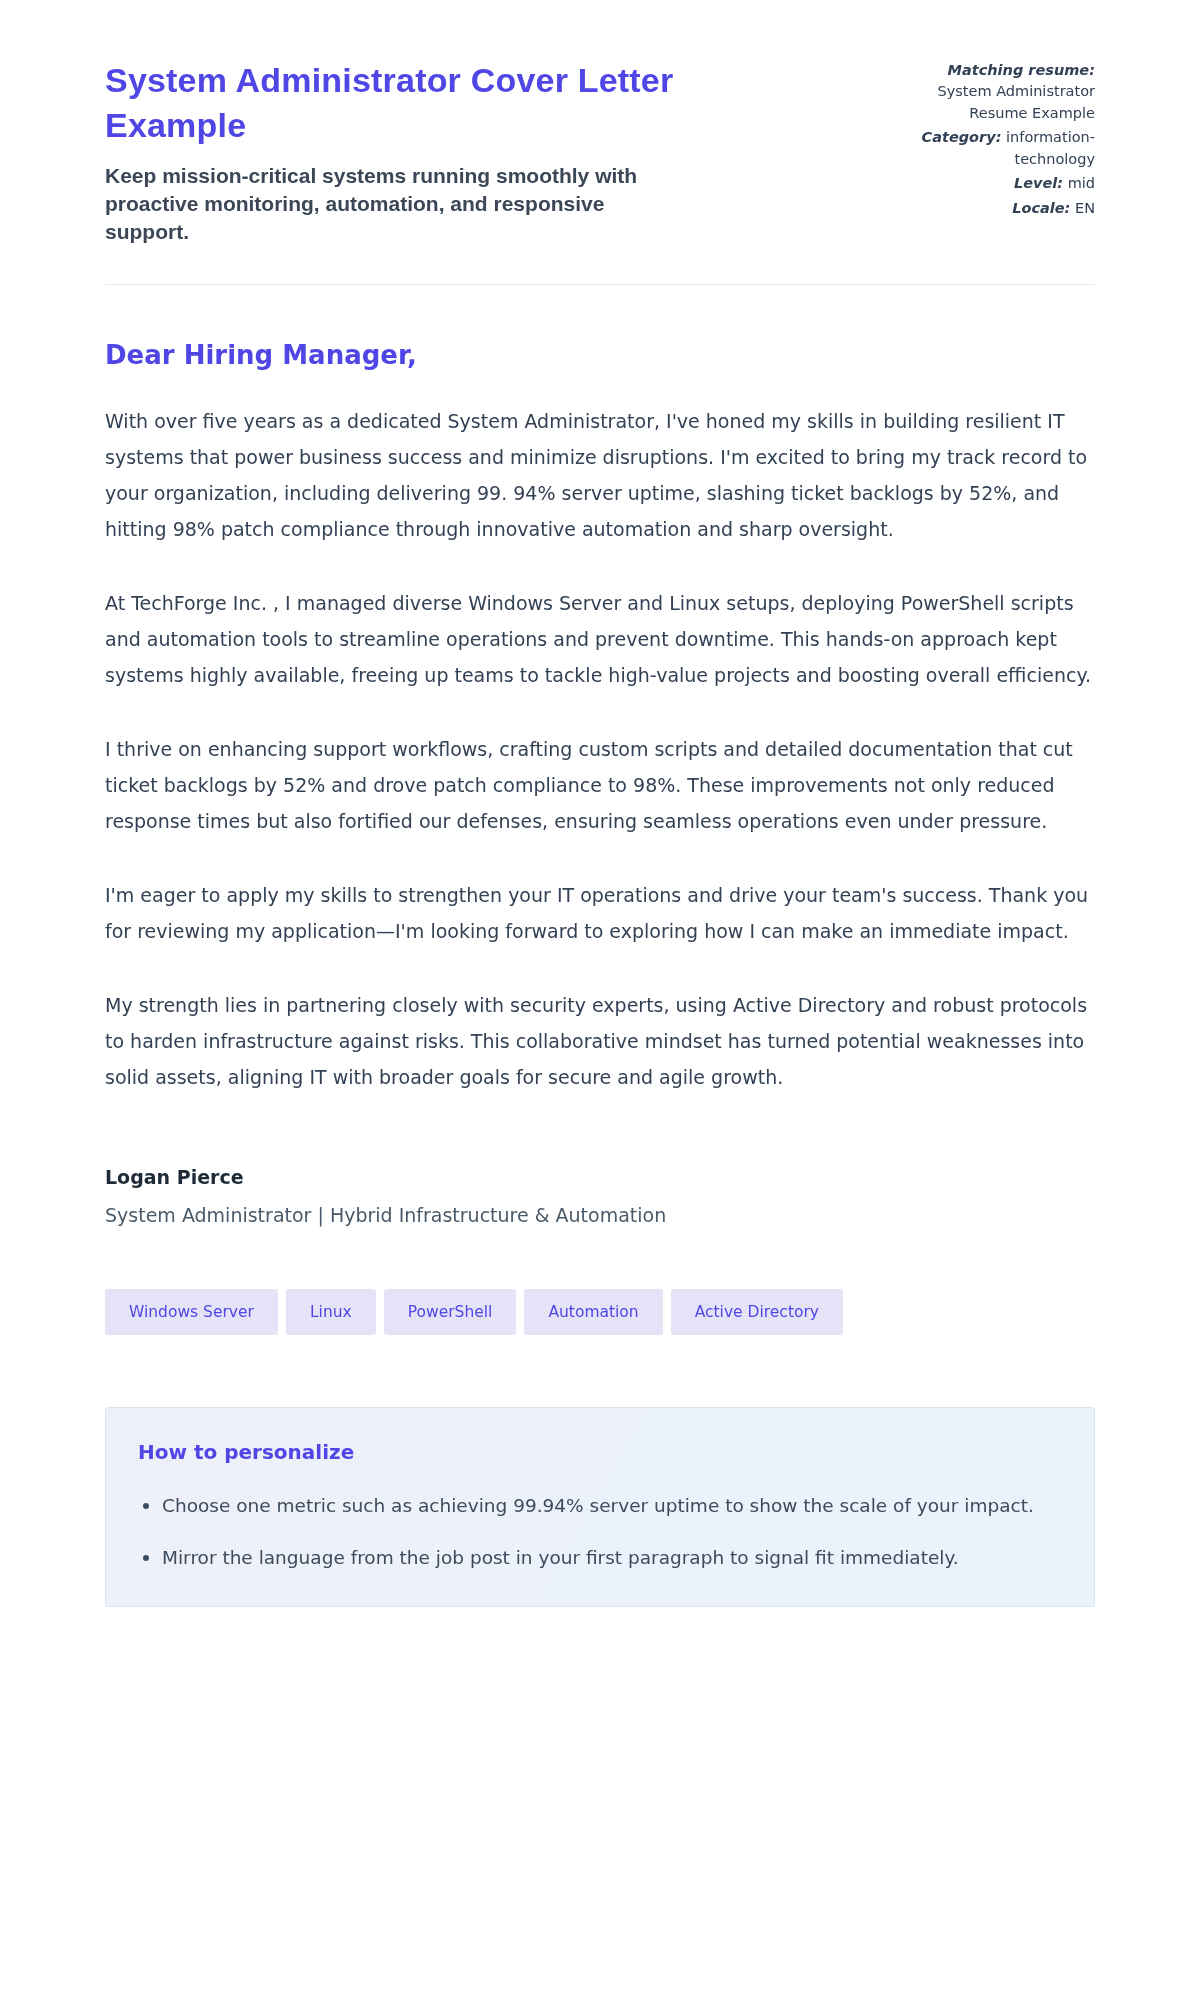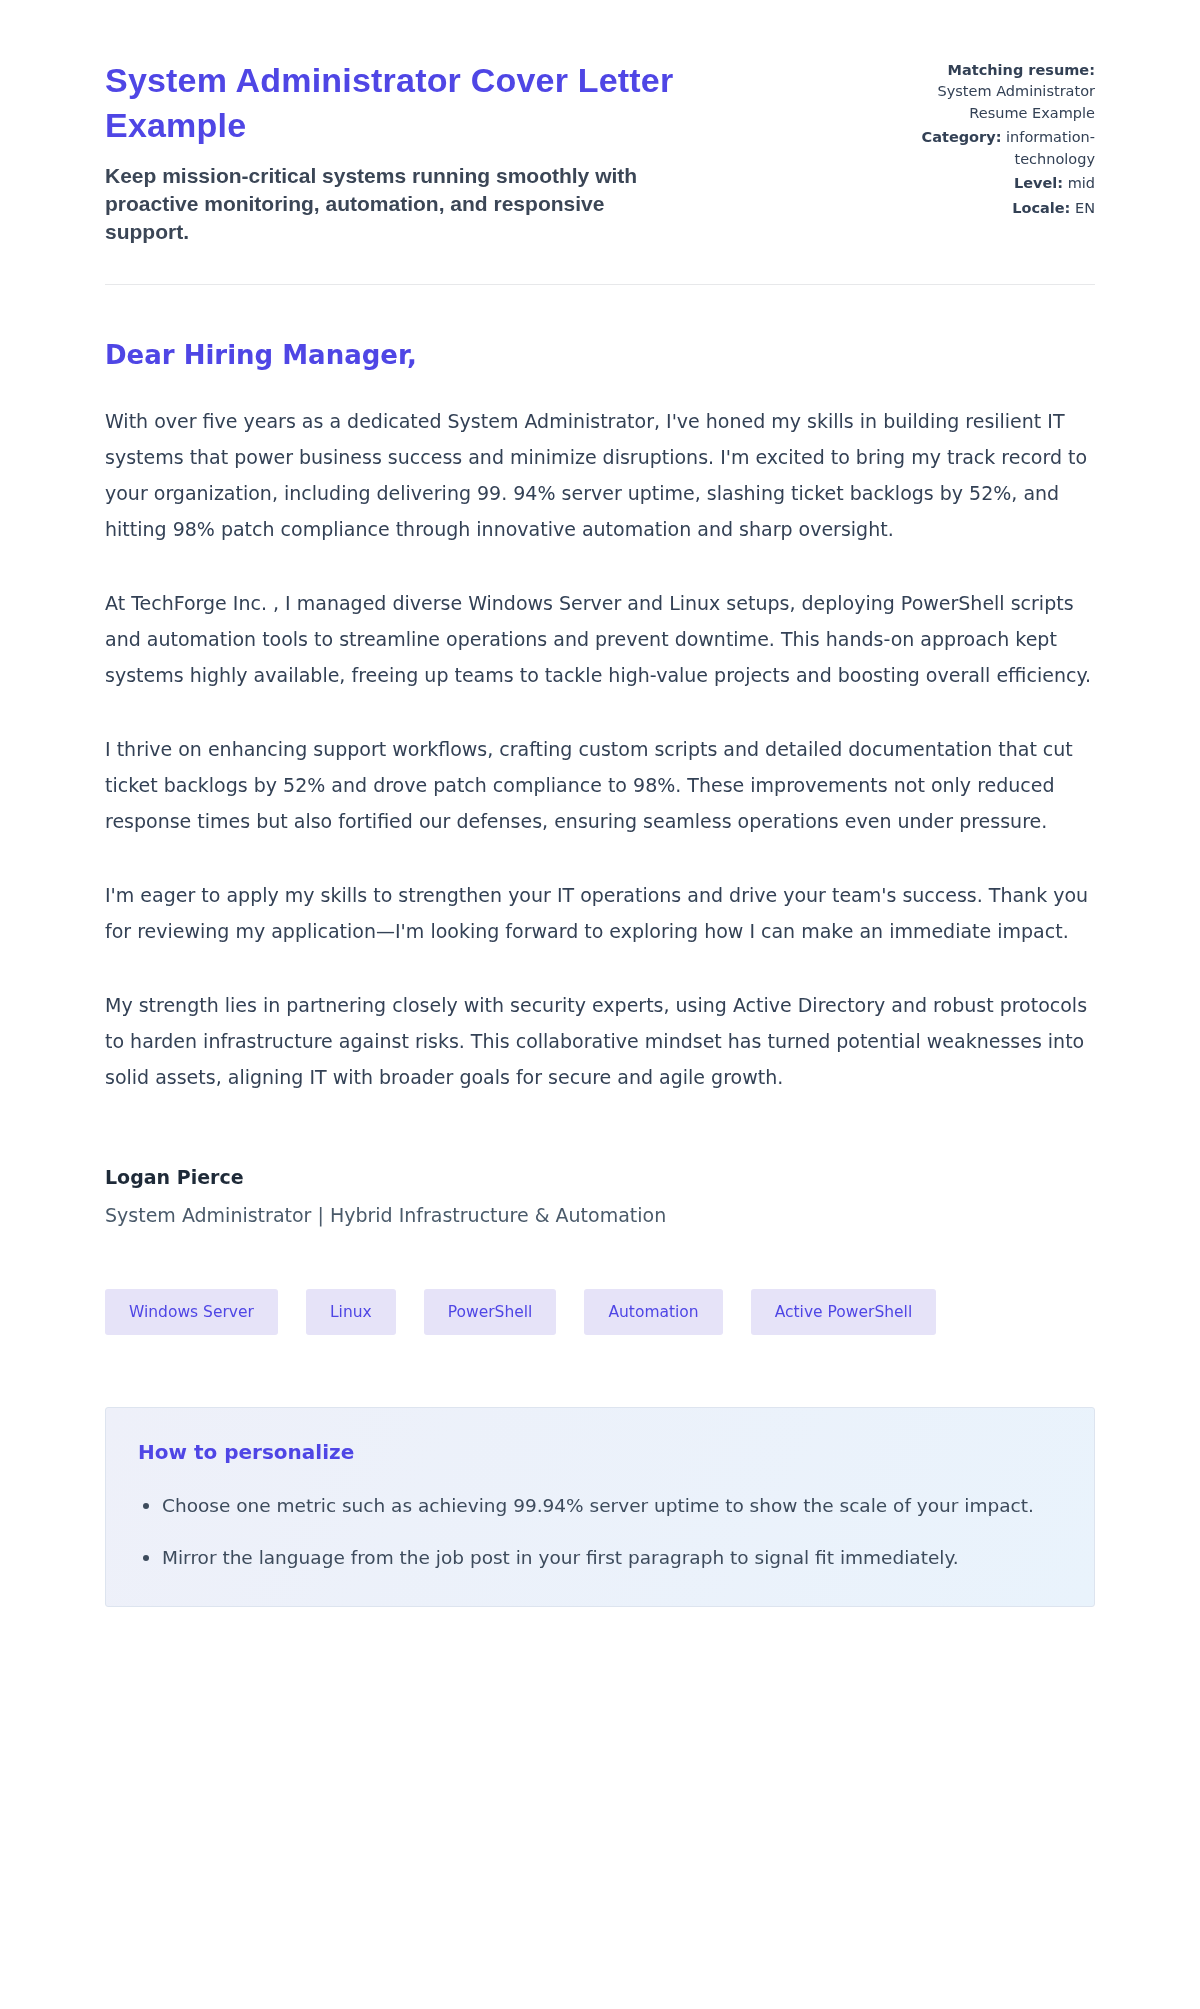--- a/index.html
+++ b/index.html
@@ -39,21 +39,21 @@
   .meta {
     width: 212px;
     flex-shrink: 0;
     text-align: right;
     font-size: 14.5px;
     line-height: 1.48;
     color: var(--body-text, #334155);
     padding-top: 2px;
   }
   .meta-item { margin-bottom: 3px; }
-  .meta-label { font-weight: 700; }
+  .meta-label { font-weight: 700; font-style: italic; }
   .meta-label.block { display: block; }
 
   .divider {
     border: none;
     border-top: 1px solid var(--divider, #e7e8ea);
     margin-top: 38px;
   }
 
   
   .salutation {
@@ -79,21 +79,21 @@
     color: var(--name-text, #1e2a38);
   }
   .signature-role {
     margin-top: 10px;
     font-size: 19px;
     line-height: 28px;
     color: var(--role-text, #4a5a6a);
   }
 
   
-  .tags { margin-top: 60px; display: flex; flex-wrap: wrap; gap: 28px; }
+  .tags { margin-top: 60px; display: flex; flex-wrap: wrap; gap: 8px; }
   .tag {
     display: inline-flex;
     align-items: center;
     height: 46px;
     padding: 0 24px;
     background: var(--tag-bg, #e6e3f8);
     color: var(--accent, #4f46e5);
     font-size: 15.5px;
     border-radius: 3px;
     white-space: nowrap;
@@ -176,21 +176,21 @@
     <p class="letter-paragraph">My strength lies in partnering closely with security experts, using Active Directory and robust protocols to harden infrastructure against risks. This collaborative mindset has turned potential weaknesses into solid assets, aligning IT with broader goals for secure and agile growth.</p>
     <p class="signature-name">Logan Pierce</p>
     <p class="signature-role">System Administrator | Hybrid Infrastructure &amp; Automation</p>
   </section>
 
   <section class="tags">
     <span class="tag">Windows Server</span>
     <span class="tag">Linux</span>
     <span class="tag">PowerShell</span>
     <span class="tag">Automation</span>
-    <span class="tag">Active PowerShell</span>
+    <span class="tag">Active Directory</span>
   </section>
 
   <section class="tips">
     <h3 class="tips-title">How to personalize</h3>
     <ul class="tips-list">
       <li class="tips-item">Choose one metric such as achieving 99.94% server uptime to show the scale of your impact.</li>
       <li class="tips-item">Mirror the language from the job post in your first paragraph to signal fit immediately.</li>
     </ul>
   </section>
 

